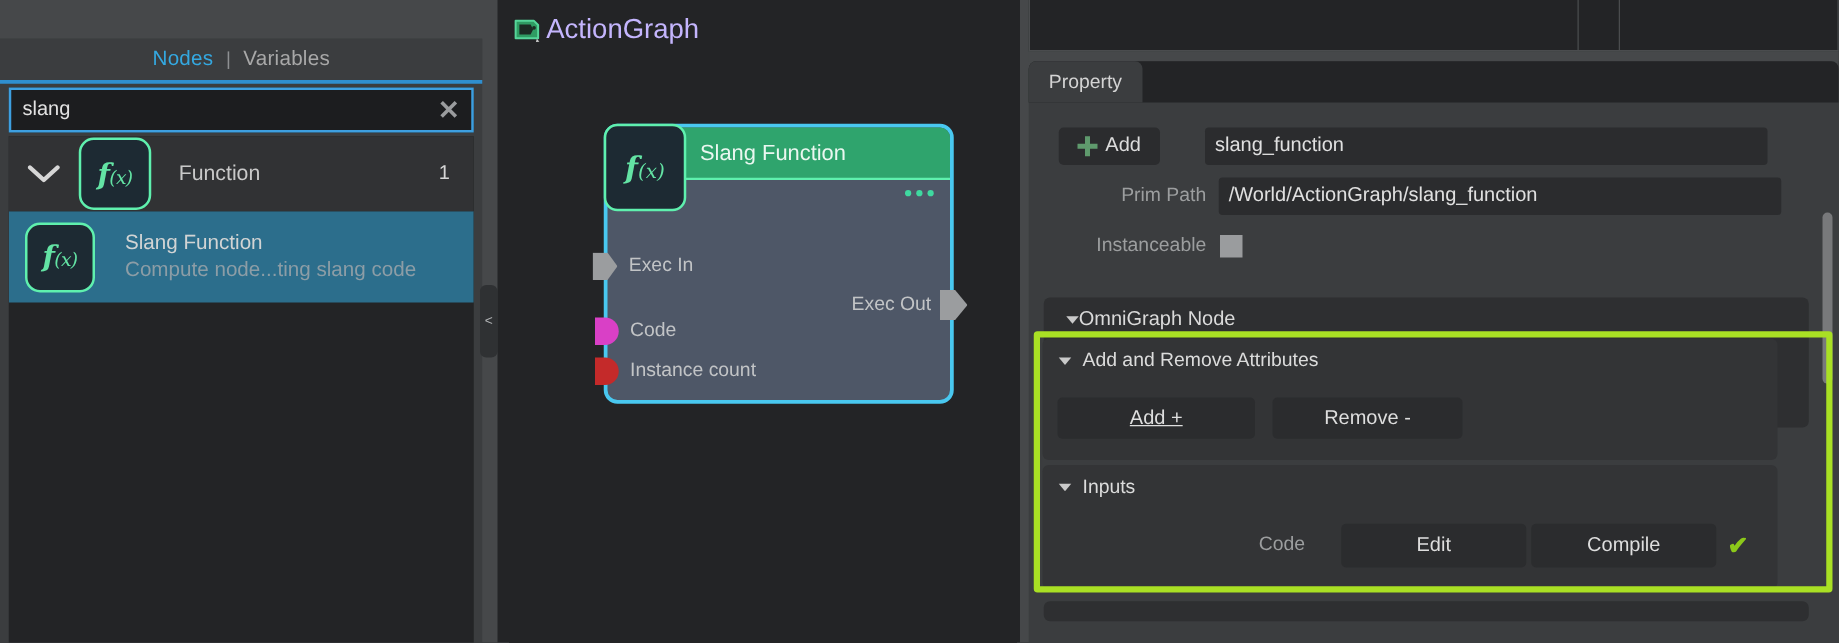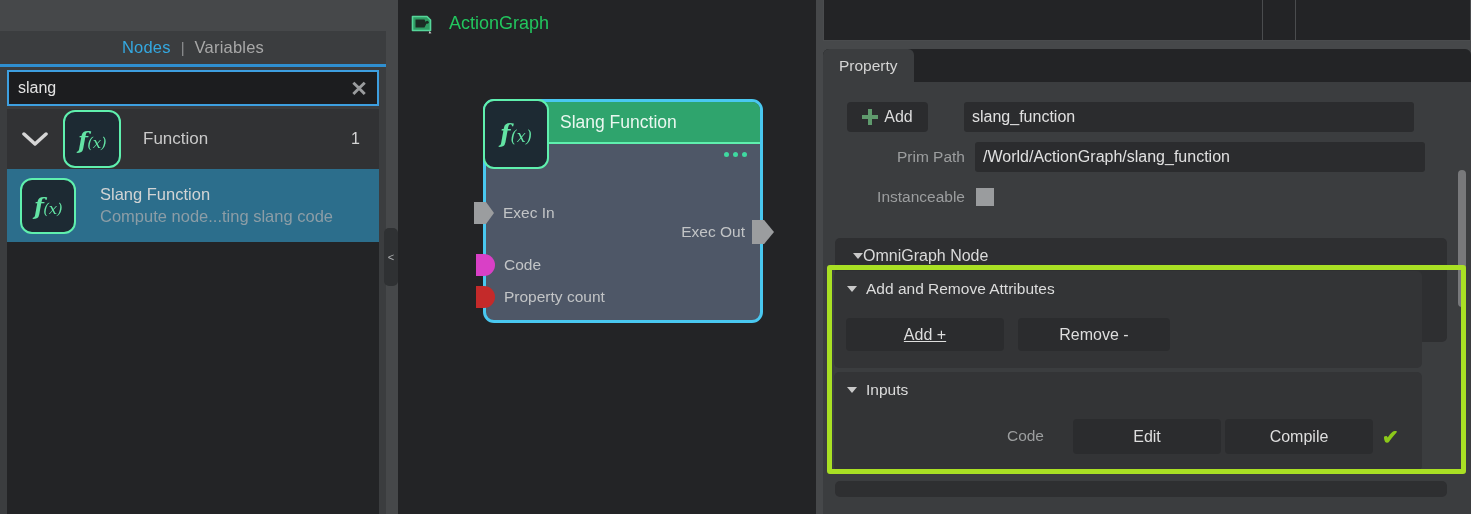--- a/index.html
+++ b/index.html
@@ -172,23 +172,23 @@
   }
   #graph-header {
     position: absolute;
     left: 0; top: 0; width: 418px; height: 46px;
     display: flex; align-items: center;
     padding-left: 12px;
     box-sizing: border-box;
   }
   #graph-header .ag-icon { width: 23px; height: 23px; flex: none; }
   #graph-title {
-    margin-left: 16px;
-    font-size: 18px;
-    color: #22c55e;
+    margin-left: 4px;
+    font-size: 22px;
+    color: #c4b5fd;
   }
 
   
   #og-node {
     position: absolute;
     left: 483px - 398px; 
   }
   #og-node {
     left: 85px; top: 99px;
     width: 280px; height: 224px;
@@ -515,33 +515,33 @@
         <i></i>
           <i></i>
           <i></i>
       </div>
 
       <div class="port-row" style="left:0px; top:100px;">
         <span class="port-exec-in"></span>
         <span class="port-label" style="margin-left:9px;">Exec In</span>
       </div>
 
-      <div class="port-row" style="right:-14px; top:119px;justify-content:space-between;">
+      <div class="port-row" style="right:-14px; top:131px;justify-content:space-between;">
         <span class="port-label" style="margin-right:7px;">Exec Out</span>
         <span class="port-exec-out"></span>
       </div>
 
       <div class="port-row" style="left:0px; top:152px;">
         <span class="port-dot" style="background:#d940c6;"></span>
         <span class="port-label" style="margin-left:9px;">Code</span>
       </div>
 
       <div class="port-row" style="left:0px; top:184px;">
         <span class="port-dot" style="background:#c42a2a;"></span>
-        <span class="port-label" style="margin-left:9px;">Property count</span>
+        <span class="port-label" style="margin-left:9px;">Instance count</span>
       </div>
 
     </div>
 
   </div>
 
   <div id="right-col">
 
     <div id="stage-panel">
       <span class="stage-col-div" style="left:438px;"></span>

